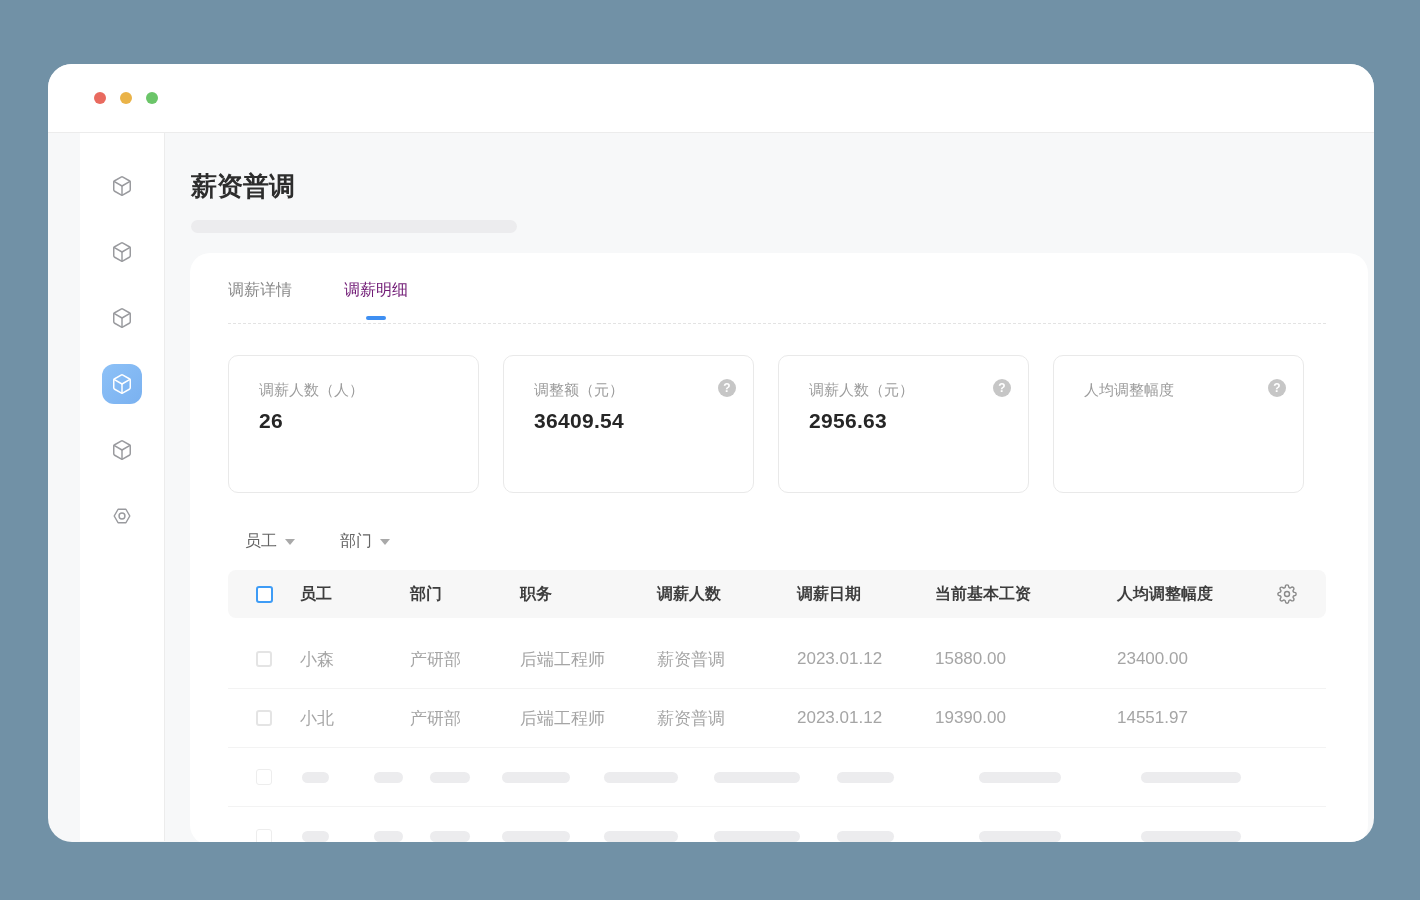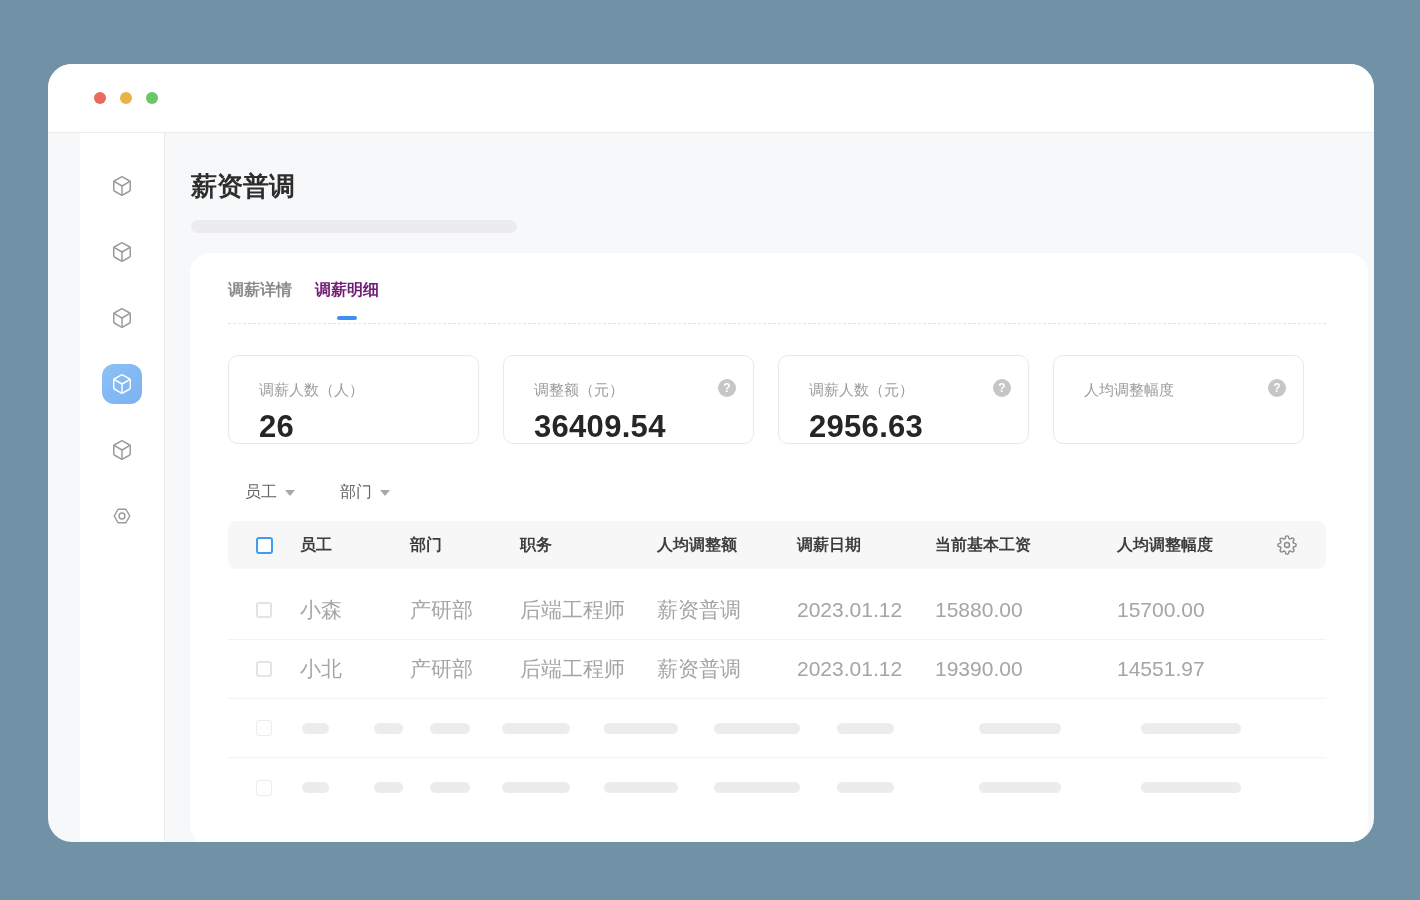--- a/index.html
+++ b/index.html
@@ -49,47 +49,47 @@
   .page-title { font-size:26px; font-weight:700; color:#2d2d2d; margin-left:1px; }
   .title-skeleton { width:326px; height:13px; border-radius:7px; background:#ececee; margin-top:16px; margin-left:1px; }
 
   .panel {
     margin-top:20px; width:1178px; height:592px;
     background:#fff; border-radius:20px;
     padding:26px 42px 0 38px;
   }
 
   
-  .tabs { display:flex; gap:23px; border-bottom:1px dashed #e3e3e3; width:1098px;font-weight:bold; }
+  .tabs { display:flex; gap:52px; border-bottom:1px dashed #e3e3e3; width:1098px; }
   .tab {
     font-size:16px; line-height:22px; color:#8a8a8a;
     padding-bottom:22px; position:relative; cursor:pointer;
   }
   .tab.active { color:#701a75; }
   .tab.active::after {
     content:''; position:absolute; bottom:3px; left:50%; transform:translateX(-50%);
     width:20px; height:4px; border-radius:2px; background:#3e8ff2;
   }
 
   
   .cards { display:flex; gap:24px; margin-top:31px; }
   .card {
-    width:251px; height:89px; background:#fff;
+    width:251px; height:138px; background:#fff;
     border:1px solid #e9e9e9; border-radius:10px;
     padding:24px 17px 0 30px;
   }
   .card-top { display:flex; justify-content:space-between; align-items:flex-start; }
   .card-label { font-size:15px; line-height:20px; color:#9c9c9c; }
   .help-icon {
     width:18px; height:18px; border-radius:50%; background:#c6c6c6;
     color:#fff; font-size:12px; font-weight:700;
     display:flex; align-items:center; justify-content:center; margin-top:-1px;
     cursor:pointer;
   }
-  .card-value { font-size:31px; font-weight:600; color:#262626; margin-top:9px; letter-spacing:0.3px; }
+  .card-value { font-size:21px; font-weight:600; color:#262626; margin-top:9px; letter-spacing:0.3px; }
 
   
   .filters { display:flex; gap:45px; margin-top:37px; align-items:center; padding-left:17px; }
   .filter { font-size:16px; line-height:22px; color:#646464; display:flex; align-items:center; gap:8px; cursor:pointer; }
   .caret {
     width:0; height:0; margin-top:2px;
     border-left:5px solid transparent; border-right:5px solid transparent;
     border-top:6px solid #a9a9a9;
   }
 
@@ -103,21 +103,21 @@
   .t-header {
     height:48px; background:#f7f7f7; border-radius:8px;
     font-size:16px; font-weight:600; color:#3d3d3d;
   }
   .checkbox {
     width:17px; height:17px; border:2px solid #3e9cf6; border-radius:3px;
     background:#fff; margin-left:28px; cursor:pointer;
   }
   .t-body { margin-top:12px; }
   .t-row {
-    height:59px; font-size:21px; color:#a5a5a5;
+    height:59px; font-size:17px; color:#a5a5a5;
     border-bottom:1px solid #f3f3f3;
   }
   .t-row:last-child { border-bottom:none; }
   .row-checkbox {
     width:16px; height:16px; border:2px solid #e4e4e4; border-radius:3px;
     background:#fff; margin-left:28px; cursor:pointer;
   }
   .gear { justify-self:start; margin-left:0; color:#8a8a8a; cursor:pointer; display:flex; }
 
   
@@ -244,42 +244,42 @@
             <span class="caret"></span>
           </div>
         </div>
 
         <div class="table">
           <div class="t-header">
             <div class="checkbox"></div>
             <div>员工</div>
             <div>部门</div>
             <div>职务</div>
-            <div>人均调整额</div>
+            <div>调薪人数</div>
             <div>调薪日期</div>
             <div>当前基本工资</div>
             <div>人均调整幅度</div>
             <div class="gear">
               <svg width="20" height="20" viewBox="0 0 24 24" fill="none" stroke="currentColor" stroke-width="1.7" stroke-linecap="round" stroke-linejoin="round">
                   <circle cx="12" cy="12" r="3"></circle>
                   <path d="M19.4 15a1.65 1.65 0 0 0 .33 1.82l.06.06a2 2 0 0 1 0 2.83 2 2 0 0 1-2.83 0l-.06-.06a1.65 1.65 0 0 0-1.82-.33 1.65 1.65 0 0 0-1 1.51V21a2 2 0 0 1-2 2 2 2 0 0 1-2-2v-.09A1.65 1.65 0 0 0 9 19.4a1.65 1.65 0 0 0-1.82.33l-.06.06a2 2 0 0 1-2.83 0 2 2 0 0 1 0-2.83l.06-.06a1.65 1.65 0 0 0 .33-1.82 1.65 1.65 0 0 0-1.51-1H3a2 2 0 0 1-2-2 2 2 0 0 1 2-2h.09A1.65 1.65 0 0 0 4.6 9a1.65 1.65 0 0 0-.33-1.82l-.06-.06a2 2 0 0 1 0-2.83 2 2 0 0 1 2.83 0l.06.06a1.65 1.65 0 0 0 1.82.33H9a1.65 1.65 0 0 0 1-1.51V3a2 2 0 0 1 2-2 2 2 0 0 1 2 2v.09a1.65 1.65 0 0 0 1 1.51 1.65 1.65 0 0 0 1.82-.33l.06-.06a2 2 0 0 1 2.83 0 2 2 0 0 1 0 2.83l-.06.06a1.65 1.65 0 0 0-.33 1.82V9a1.65 1.65 0 0 0 1.51 1H21a2 2 0 0 1 2 2 2 2 0 0 1-2 2h-.09a1.65 1.65 0 0 0-1.51 1z"></path>
                 </svg>
             </div>
           </div>
 
           <div class="t-body">
             <div class="t-row">
               <div class="row-checkbox"></div>
               <div>小森</div>
               <div>产研部</div>
               <div>后端工程师</div>
               <div>薪资普调</div>
               <div>2023.01.12</div>
               <div>15880.00</div>
-              <div>15700.00</div>
+              <div>23400.00</div>
               <div></div>
             </div>
             <div class="t-row">
               <div class="row-checkbox"></div>
               <div>小北</div>
               <div>产研部</div>
               <div>后端工程师</div>
               <div>薪资普调</div>
               <div>2023.01.12</div>
               <div>19390.00</div>

